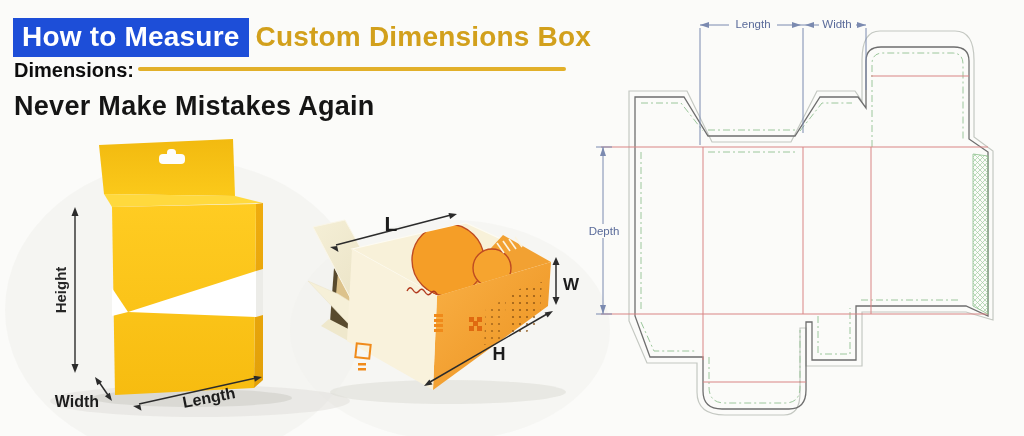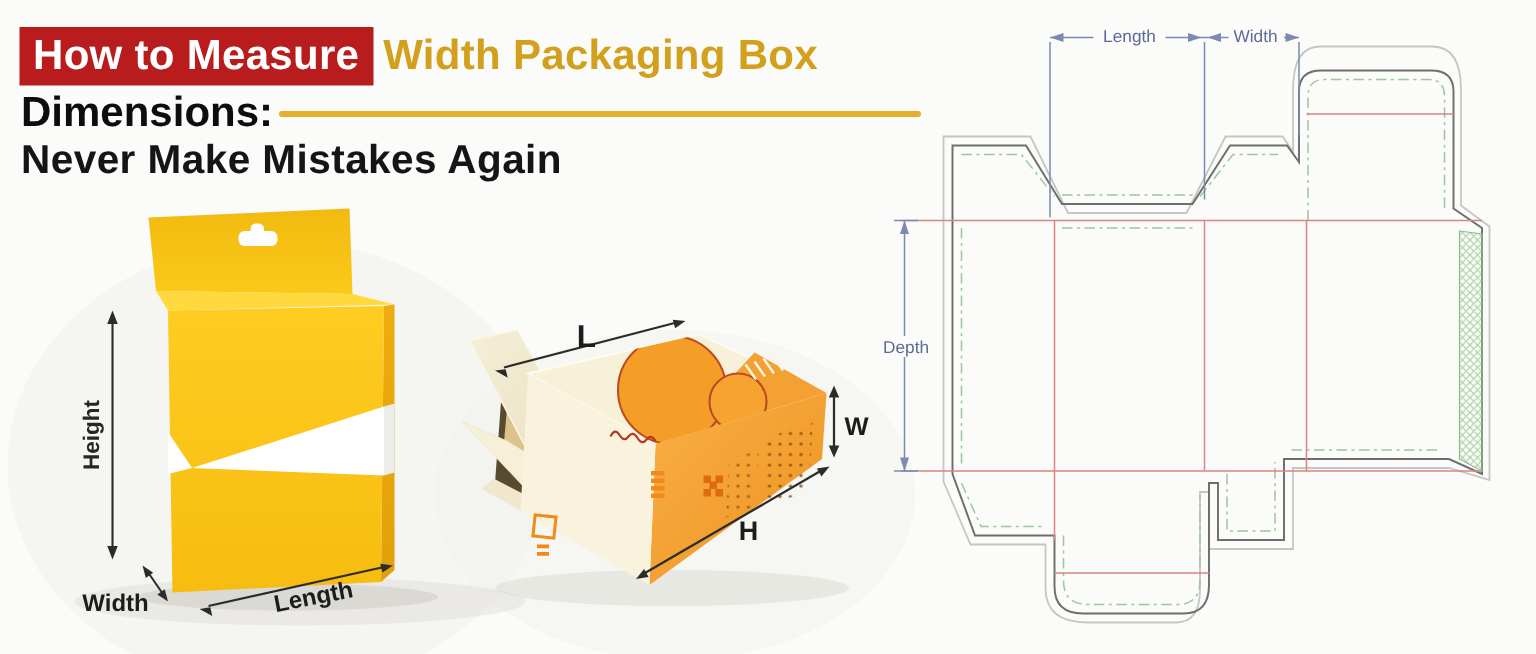--- a/index.html
+++ b/index.html
@@ -5,24 +5,24 @@
   html,body{margin:0;padding:0;}
   body{
     width:1024px;height:436px;position:relative;overflow:hidden;
     background:#fbfbf9;
     font-family:"Liberation Sans","DejaVu Sans",sans-serif;
   }
   .art{position:absolute;left:0;top:0;width:1024px;height:436px;}
   .hdr{position:absolute;left:0;top:0;width:660px;z-index:5;}
   .hdr-line1{position:absolute;left:13px;top:18px;white-space:nowrap;
     font-size:28px;font-weight:700;letter-spacing:.2px;}
-  .hl{display:inline-block;background:#b91c1c;color:#ffffff;padding:3px 9px 4px 9px;text-align:center;}
+  .hl{display:inline-block;background:#1d4ed8;color:#ffffff;padding:3px 9px 4px 9px;text-align:center;}
   .rest{color:#D2A01C;margin-left:7px;}
   .hdr-line2{position:absolute;left:14px;top:59px;white-space:nowrap;
-    font-size:28px;font-weight:700;color:#0d0d0d;}
+    font-size:20px;font-weight:700;color:#0d0d0d;}
   .rule{display:inline-block;vertical-align:6px;margin-left:4px;
     width:428px;height:4px;background:#E2B02A;border-radius:2px;}
   .hdr-line3{position:absolute;left:14px;top:91px;white-space:nowrap;
     font-size:27px;font-weight:700;color:#151515;letter-spacing:.3px;}
   svg text{font-family:"Liberation Sans","DejaVu Sans",sans-serif;}
 </style>
 </head>
 <body>
 
 <svg class="art" viewBox="0 0 1024 436">
@@ -211,19 +211,19 @@
     <rect x="819" y="17" width="37" height="14" fill="#fbfbf9"></rect>
     <rect x="586" y="224" width="37" height="14" fill="#fbfbf9"></rect>
     <text x="753" y="28" text-anchor="middle" font-size="11.5" fill="#5A6B9A">Length</text>
     <text x="837" y="28" text-anchor="middle" font-size="11.5" fill="#5A6B9A">Width</text>
     <text x="604" y="235" text-anchor="middle" font-size="11.5" fill="#5A6B9A">Depth</text>
   </g>
 </svg>
 
 <div class="hdr">
   <div class="hdr-line1">
-    <span class="hl">How to Measure</span><span class="rest">Width Packaging Box</span>
+    <span class="hl">How to Measure</span><span class="rest">Custom Dimensions Box</span>
   </div>
   <div class="hdr-line2">
     <span>Dimensions:</span><span class="rule"></span>
   </div>
   <div class="hdr-line3">Never Make Mistakes Again</div>
 </div>
 
 </body></html>

